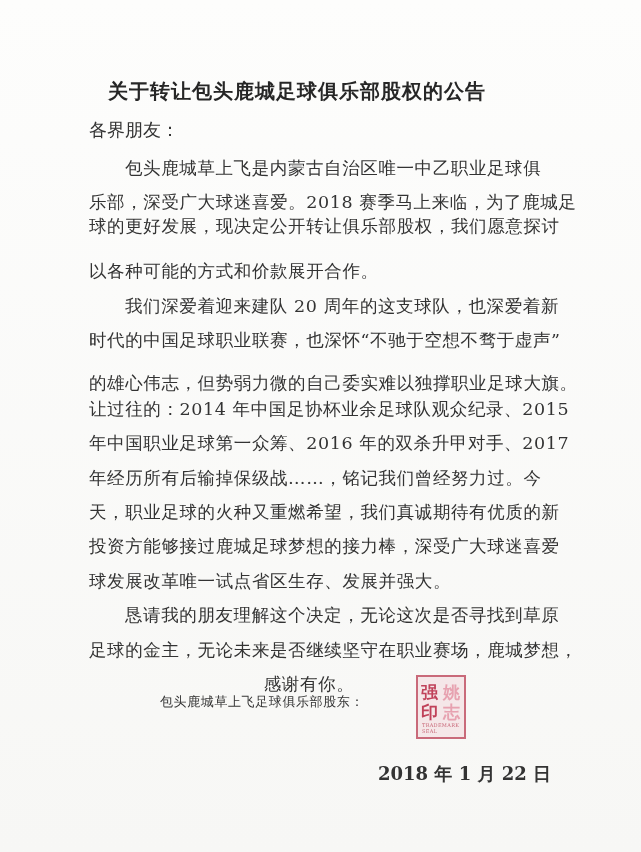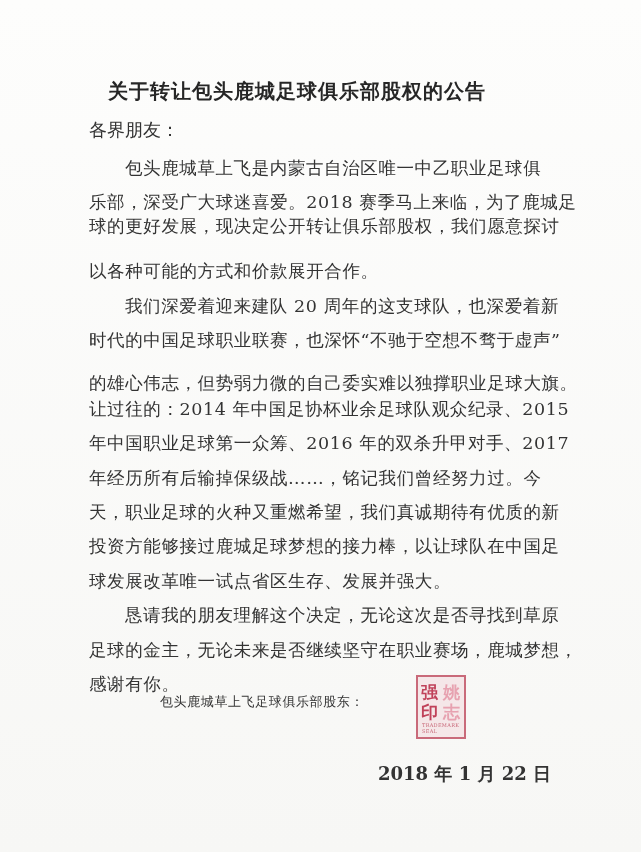--- a/index.html
+++ b/index.html
@@ -52,25 +52,25 @@
       <div class="line" style="top: 190.4px;">乐部，深受广大球迷喜爱。2018 赛季马上来临，为了鹿城足</div>
       <div class="line" style="top: 214px;">球的更好发展，现决定公开转让俱乐部股权，我们愿意探讨</div>
       <div class="line" style="top: 259.2px;">以各种可能的方式和价款展开合作。</div>
       <div class="line indent" style="top: 293.6px;">我们深爱着迎来建队 20 周年的这支球队，也深爱着新</div>
       <div class="line" style="top: 328px;">时代的中国足球职业联赛，也深怀“不驰于空想不骛于虚声”</div>
       <div class="line" style="top: 359px; margin-top: 12px;">的雄心伟志，但势弱力微的自己委实难以独撑职业足球大旗。</div>
       <div class="line" style="top: 396.8px;">让过往的：2014 年中国足协杯业余足球队观众纪录、2015</div>
       <div class="line" style="top: 431.2px;">年中国职业足球第一众筹、2016 年的双杀升甲对手、2017</div>
       <div class="line" style="top: 465.6px;">年经历所有后输掉保级战……，铭记我们曾经努力过。今</div>
       <div class="line" style="top: 500px;">天，职业足球的火种又重燃希望，我们真诚期待有优质的新</div>
-      <div class="line" style="top: 534.4px;">投资方能够接过鹿城足球梦想的接力棒，以让球队在中国足</div>
+      <div class="line" style="top: 534.4px;">投资方能够接过鹿城足球梦想的接力棒，深受广大球迷喜爱</div>
       <div class="line" style="top: 568.8px;">球发展改革唯一试点省区生存、发展并强大。</div>
       <div class="line indent" style="top: 603.2px;">恳请我的朋友理解这个决定，无论这次是否寻找到草原</div>
       <div class="line" style="top: 637.6px;">足球的金主，无论未来是否继续坚守在职业赛场，鹿城梦想，</div>
-      <div class="line" style="top: 672px;">感谢有你。</div>
+      <div class="line" style="top: 672px; text-align: center;">感谢有你。</div>
     </div>
 
   <div class="signer">包头鹿城草上飞足球俱乐部股东：</div>
 
   <div class="seal">
     <span class="c c1">强</span>
     <span class="c c2">姚</span>
     <span class="c c3">印</span>
     <span class="c c4">志</span>
     <span class="tiny">TRADEMARK SEAL</span>

